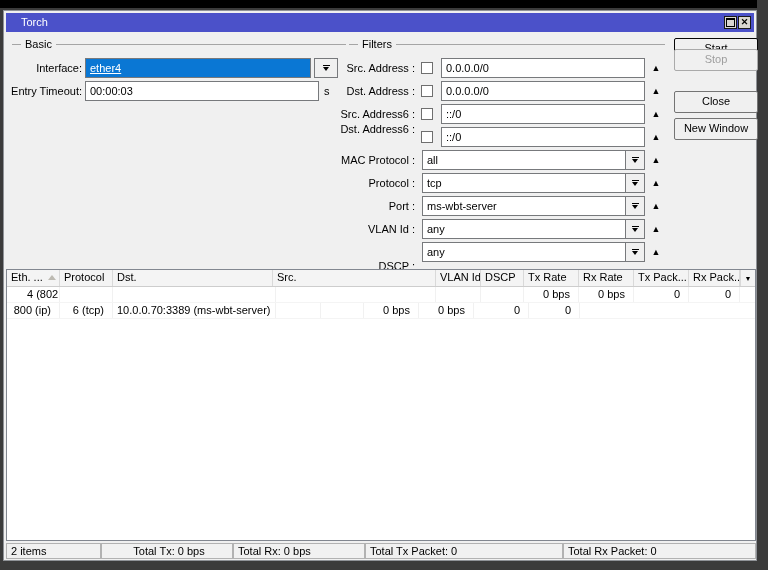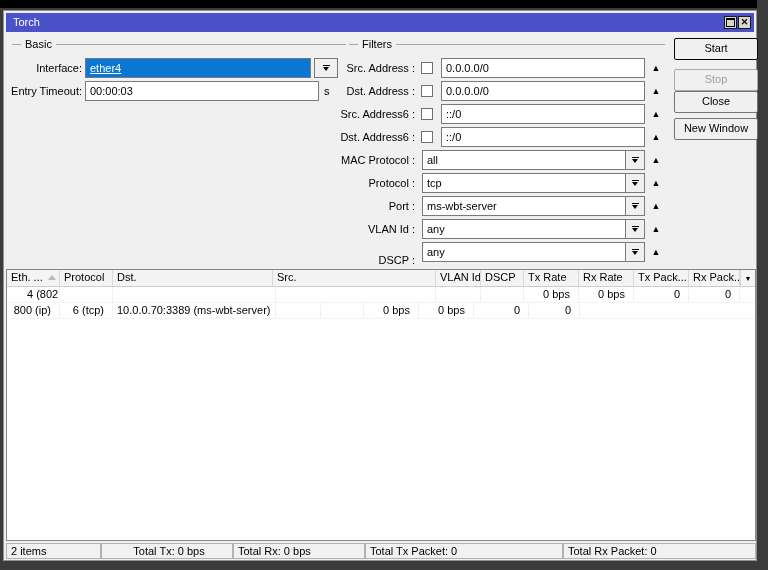--- a/index.html
+++ b/index.html
@@ -9,21 +9,21 @@
     font-family:"Liberation Sans",sans-serif;font-size:11px;color:#000;
     -webkit-font-smoothing:antialiased;
   }
   .topband{position:absolute;left:0;top:2;width:757px;height:8px;background:#000;}
   .window{
     position:absolute;left:3px;top:10px;width:754px;height:551px;
     background:#f0f0f0;border:1px solid #8f9297;box-sizing:border-box;
   }
   .titlebar{
     position:absolute;left:2px;top:2px;width:748px;height:19px;
-    color:#fff;line-height:19px;padding-left:7px;box-sizing:border-box;
+    color:#fff;line-height:19px;padding-left:15px;box-sizing:border-box;
   }
   .tb-btn{
     position:absolute;top:3px;width:13px;height:13px;background:#d9d6d1;
     border:1px solid #1a1a1a;box-sizing:border-box;
     display:flex;align-items:center;justify-content:center;color:#000;
   }
   .tb-max{right:17px;}
   .tb-close{right:3px;font-size:9px;font-weight:bold;line-height:9px;}
   .maxg{width:7px;height:6px;border:1px solid #000;border-top-width:2px;}
   .grouphead{position:absolute;height:1px;border-top:1px solid #a5a5a5;}
@@ -137,21 +137,21 @@
       <div class="field" style="left: 437px; top: 70px; width: 204px;">0.0.0.0/0</div>
       <div class="uparr" style="left: 645px; top: 70px;">
         <span>▲</span>
       </div>
       <div class="lbl" style="left: 190px; width: 221px; top: 93px;">Src. Address6 :</div>
       <div class="cb" style="left: 417px; top: 97px;"></div>
       <div class="field" style="left: 437px; top: 93px; width: 204px;">::/0</div>
       <div class="uparr" style="left: 645px; top: 93px;">
         <span>▲</span>
       </div>
-      <div class="lbl" style="left: 190px; width: 221px; top: 116px;">Dst. Address6 :</div>
+      <div class="lbl" style="left: 190px; width: 221px; top: 108px;">Dst. Address6 :</div>
       <div class="cb" style="left: 417px; top: 120px;"></div>
       <div class="field" style="left: 437px; top: 116px; width: 204px;">::/0</div>
       <div class="uparr" style="left: 645px; top: 116px;">
         <span>▲</span>
       </div>
       <div class="lbl" style="left: 190px; width: 221px; top: 139px;">MAC Protocol :</div>
       <div class="field" style="left: 418px; top: 139px; width: 223px;">all<div class="ddbtn-in">
           <span class="ddg">
             <i class="ddbar"></i>
             <i class="ddtri"></i>
@@ -183,35 +183,35 @@
       <div class="lbl" style="left: 190px; width: 221px; top: 208px;">VLAN Id :</div>
       <div class="field" style="left: 418px; top: 208px; width: 223px;">any<div class="ddbtn-in">
           <span class="ddg">
             <i class="ddbar"></i>
             <i class="ddtri"></i>
           </span>
         </div></div>
       <div class="uparr" style="left: 645px; top: 208px;">
         <span>▲</span>
       </div>
-      <div class="lbl" style="left: 190px; width: 221px; top: 239px;">DSCP :</div>
+      <div class="lbl" style="left: 190px; width: 221px; top: 245px;">DSCP :</div>
       <div class="field" style="left: 418px; top: 231px; width: 223px;">any<div class="ddbtn-in">
           <span class="ddg">
             <i class="ddbar"></i>
             <i class="ddtri"></i>
           </span>
         </div></div>
       <div class="uparr" style="left: 645px; top: 231px;">
         <span>▲</span>
       </div>
     </div>
 
   <div id="action-buttons">
       <div class="btn default" style="top: 27px;">Start</div>
-      <div class="btn disabled" style="top: 38px; margin-top: 20px;">Stop</div>
+      <div class="btn disabled" style="top: 38px;">Stop</div>
       <div class="btn" style="top: 80px;">Close</div>
       <div class="btn" style="top: 107px;">New Window</div>
     </div>
 
   <div class="table">
     <div class="thead" id="thead">
         <div class="hcell" style="width: 53px;"><span>Eth. ...</span><span class="sorticon"></span></div>
         <div class="hcell" style="width: 53px;"><span>Protocol</span></div>
         <div class="hcell" style="width: 160px;"><span>Dst.</span></div>
         <div class="hcell" style="width: 163px;"><span>Src.</span></div>

